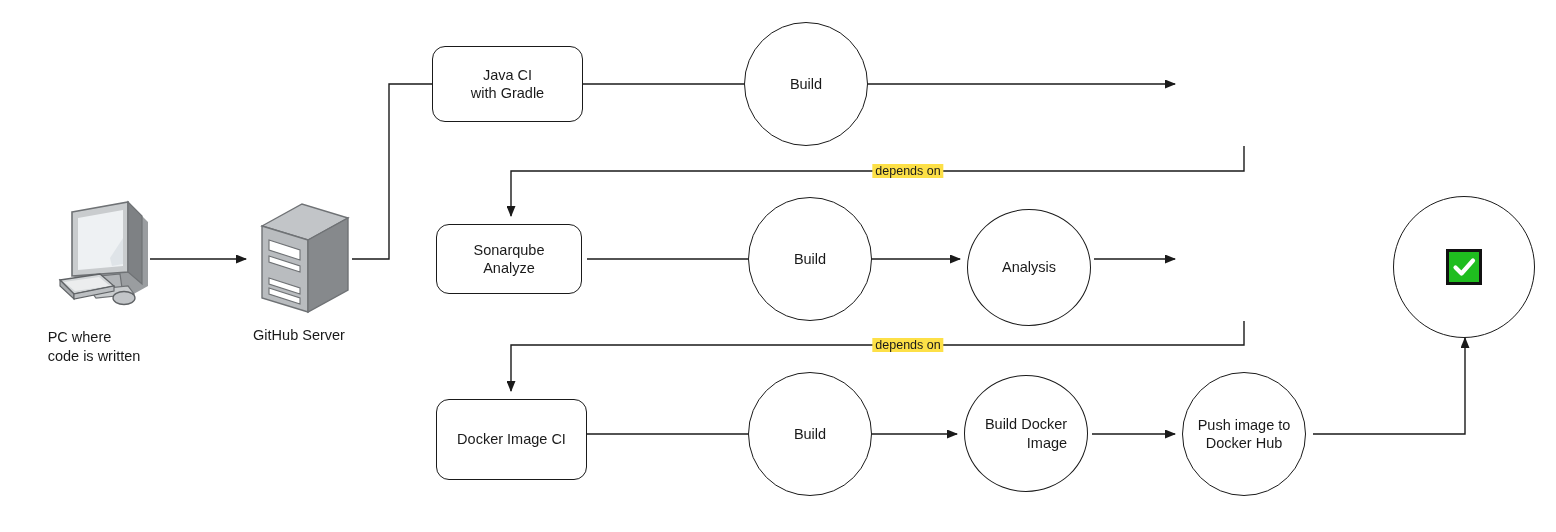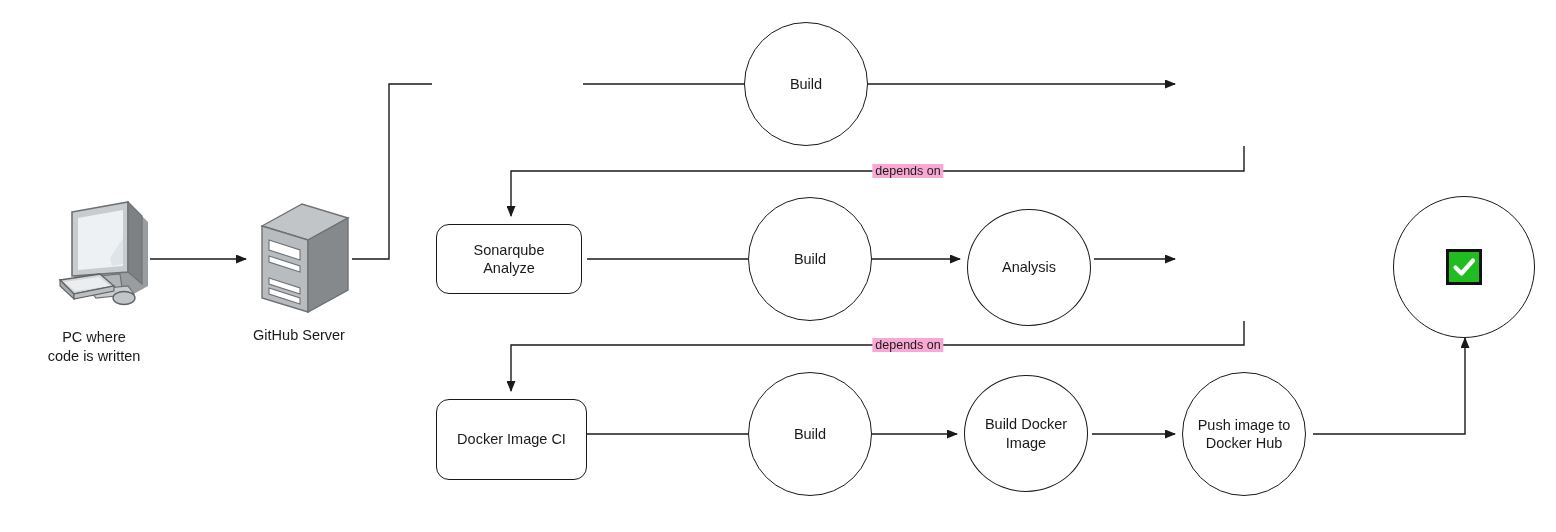--- a/index.html
+++ b/index.html
@@ -40,31 +40,31 @@
   .rect-node {
     border-radius: 13px;
   }
   .circle-node {
     border-radius: 50%;
   }
   .edge-label {
     position: absolute;
     font-size: 12.5px;
     color: #1a1a1a;
-    background: #f9a8d4;
+    background: #fde047;
     padding: 0 3px;
     white-space: nowrap;
     transform: translate(-50%, -50%);
   }
   .caption {
     position: absolute;
     font-size: 14.5px;
     color: #1a1a1a;
     line-height: 1.3;
-    text-align: center;
+    text-align: left;
     white-space: pre-line;
     transform: translateX(-50%);
   }
   .icon-box {
     position: absolute;
   }
   .check-badge {
     width: 36px;
     height: 36px;
     display: block;
@@ -142,34 +142,36 @@
       <polygon points="60,44 100,22 100,94 60,116" fill="#86898c" stroke="#6f7275" stroke-width="1.4"></polygon>
 
       <polygon points="21,44 52,54 52,64 21,54" fill="#ffffff" stroke="#6f7275" stroke-width="1.1"></polygon>
       <polygon points="21,60 52,70 52,76 21,66" fill="#ffffff" stroke="#6f7275" stroke-width="1.1"></polygon>
       <polygon points="21,82 52,92 52,98 21,88" fill="#ffffff" stroke="#6f7275" stroke-width="1.1"></polygon>
       <polygon points="21,92 52,102 52,108 21,98" fill="#ffffff" stroke="#6f7275" stroke-width="1.1"></polygon>
     </svg>
   </div>
   <div class="caption" style="left:299px; top:326px;">GitHub Server</div>
 
+  <div class="node rect-node" style="left:432px; top:46px; width:151px; height:76px; white-space:pre-line;">Java CI
+with Gradle</div>
   <div class="node circle-node" style="left:744px; top:22px; width:124px; height:124px;">Build</div>
 
   <div class="edge-label" style="left:908px; top:171px;">depends on</div>
 
   <div class="node rect-node" style="left:436px; top:224px; width:146px; height:70px; white-space:pre-line;">Sonarqube
 Analyze</div>
   <div class="node circle-node" style="left:748px; top:197px; width:124px; height:124px;">Build</div>
   <div class="node circle-node" style="left:967px; top:209px; width:124px; height:117px;">Analysis</div>
 
   <div class="edge-label" style="left:908px; top:345px;">depends on</div>
 
   <div class="node rect-node" style="left:436px; top:399px; width:151px; height:81px; white-space:pre-line;">Docker Image CI</div>
   <div class="node circle-node" style="left:748px; top:372px; width:124px; height:124px;">Build</div>
-  <div class="node circle-node" style="left:964px; top:375px; width:124px; height:117px; white-space:pre-line;">Build Docker
+  <div class="node circle-node" style="left:964px; top:375px; width:124px; height:117px; white-space:pre-line;text-align:right;">Build Docker
 Image</div>
   <div class="node circle-node" style="left:1182px; top:372px; width:124px; height:124px; white-space:pre-line;">Push image to
 Docker Hub</div>
 
   <div class="node circle-node" style="left:1393px; top:196px; width:142px; height:142px;">
     <span>
       <svg class="check-badge" viewBox="0 0 36 36">
         <rect x="1.5" y="1.5" width="33" height="33" fill="#1fbd1f" stroke="#111111" stroke-width="3"></rect>
         <path d="M9.5,18.5 L15.5,24.5 L27,11.5" fill="none" stroke="#ffffff" stroke-width="4.2" stroke-linecap="round" stroke-linejoin="round"></path>
       </svg>

